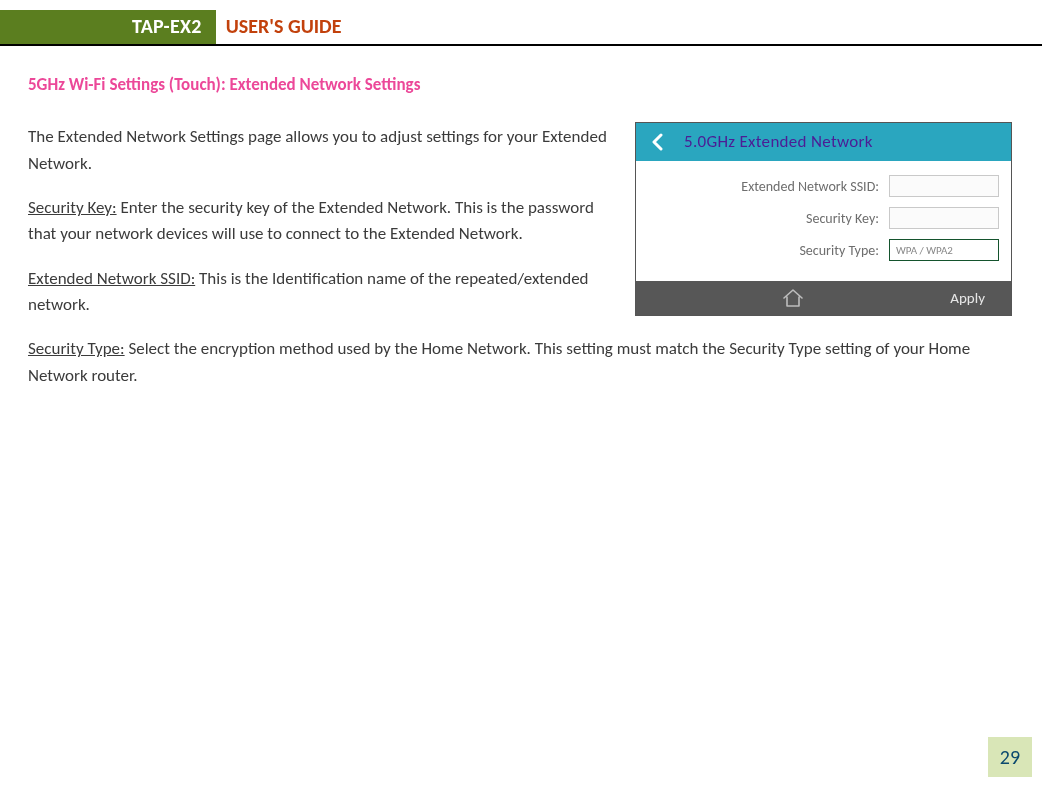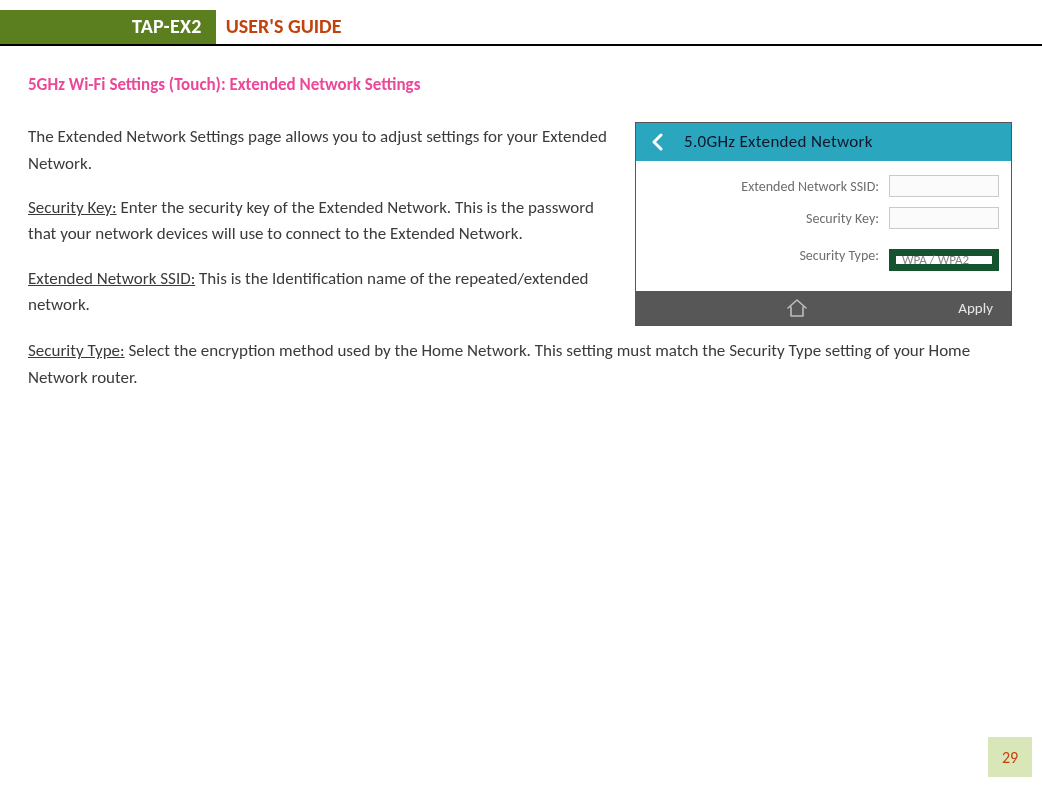--- a/index.html
+++ b/index.html
@@ -63,21 +63,21 @@
     margin: -2px 2px 12px 20px;
   }
   
   .phone {
     width: 375px;
     border: 1px solid #555;
     background: #ffffff;
   }
   .phone-top {
     background: #2aa6bf;
-    color: #0f172a;
+    color: #4c1d95;
     height: 38px;
     display: flex;
     align-items: center;
     font-size: 17px;
     letter-spacing: 0.3px;
   }
   .phone-back {
     width: 44px;
     display: flex;
     align-items: center;
@@ -130,57 +130,56 @@
     top: 1px;
     width: 20px;
     height: 20px;
     border-radius: 10px;
     background: #ffffff;
     box-shadow: 0 0 1px rgba(0,0,0,0.4);
   }
   .sec-type-val {
     width: 110px;
     height: 22px;
-    border: 7px solid #14532d;
+    border: 1px solid #14532d;
     background: #ffffff;
     box-sizing: border-box;
-    font-size: 13px;
+    font-size: 11px;
     color: #888;
     display: flex;
     align-items: center;
     padding-left: 6px;
-    margin-top: 10px;
   }
   .phone-bottom {
     background: #575757;
     height: 34px;
     display: flex;
     align-items: center;
     justify-content: space-between;
     color: #e6e6e6;
     font-size: 15px;
   }
   .phone-home {
     flex: 1;
     display: flex;
     justify-content: center;
     align-items: center;
   }
   .phone-apply {
-    padding-right: 18px;
+    padding-right: 26px;
   }
   .page-number {
     position: absolute;
     right: 10px;
     bottom: 14px;
     width: 44px;
     height: 40px;
     background: #d9e6b7;
-    color: #c2410c;
-    font-size: 16px;
+    color: #0c4a6e;
+    font-size: 20px;
     display: flex;
     align-items: center;
     justify-content: center;
   }
   .clear { clear: both; }
 </style>
 </head>
 <body>
 
 <div class="header-wrap">

